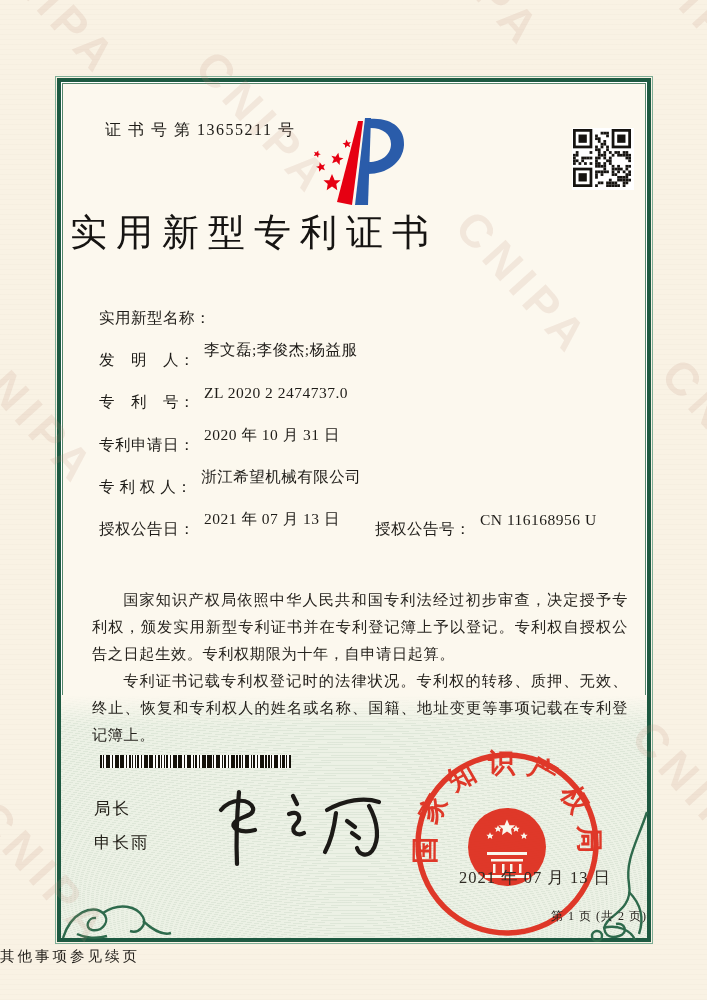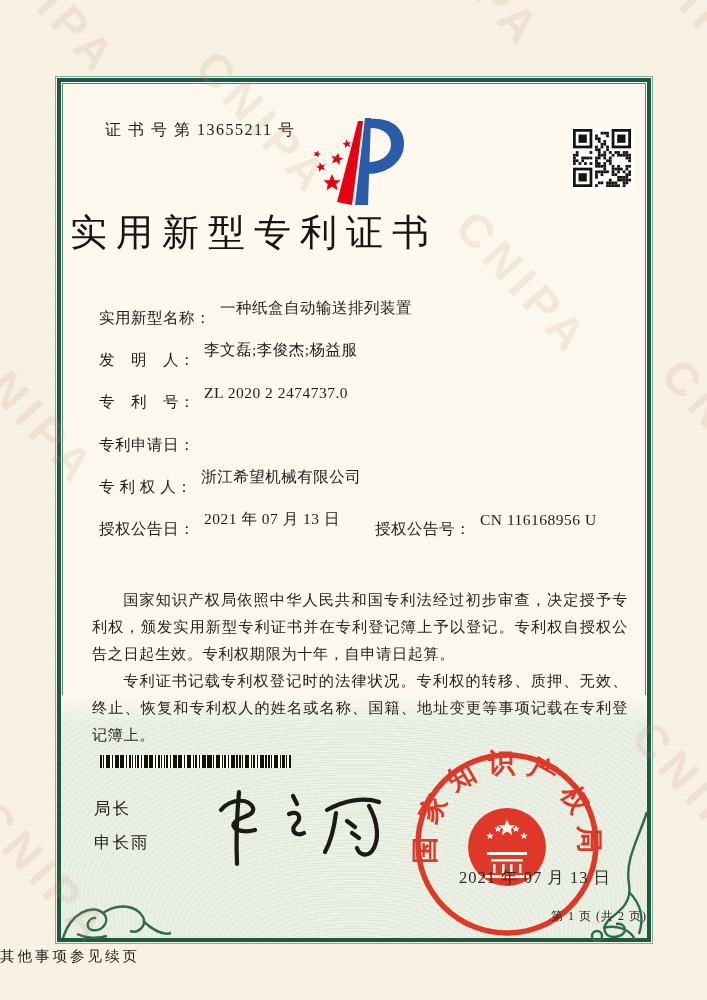--- a/index.html
+++ b/index.html
@@ -224,32 +224,32 @@
           <rect x="2.761904761904762" y="41.42857142857143" width="13.80952380952381" height="13.80952380952381" fill="#ffffff"></rect>
           <rect x="5.523809523809524" y="44.19047619047619" width="8.285714285714285" height="8.285714285714285" fill="#151310"></rect>
         </svg>
     </div>
 
     <div class="title">实用新型专利证书</div>
 
     <div class="fields">
       <div class="frow">
         <span class="lbl">实用新型名称：</span>
-        <span class="val">一种纸盒自动输送排列装置</span>
       </div>
       <div class="frow">
         <span class="lbl">发　明　人：</span>
         <span class="val">李文磊;李俊杰;杨益服</span>
       </div>
       <div class="frow">
         <span class="lbl">专　利　号：</span>
         <span class="val">ZL 2020 2 2474737.0</span>
       </div>
       <div class="frow">
         <span class="lbl">专利申请日：</span>
+        <span class="val">2020 年 10 月 31 日</span>
       </div>
       <div class="frow">
         <span class="lbl">专 利 权 人：</span>
         <span class="val">浙江希望机械有限公司</span>
       </div>
       <div class="frow">
         <span class="lbl">授权公告日：</span>
         <span class="val">2021 年 07 月 13 日</span>
         <span class="pair2">
           <span class="lbl">授权公告号：</span>

